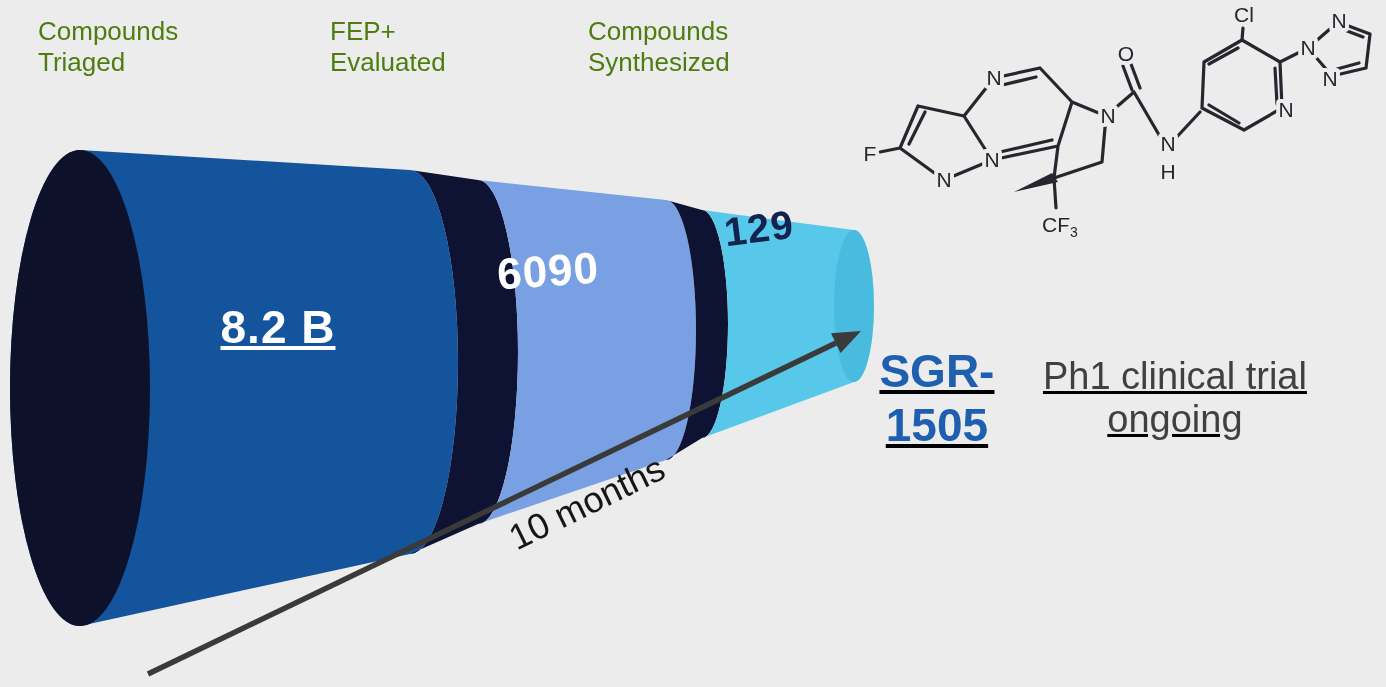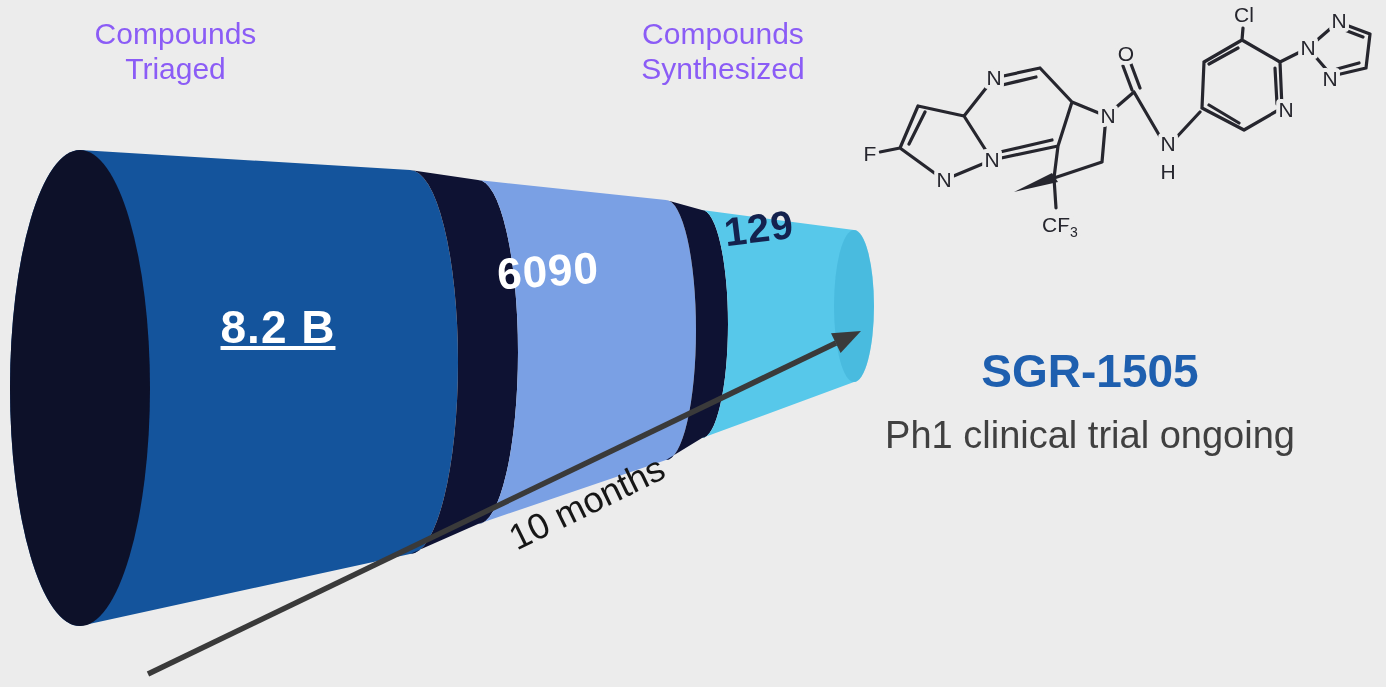--- a/index.html
+++ b/index.html
@@ -11,25 +11,24 @@
     font-family: "Liberation Sans", sans-serif;
     overflow: hidden;
   }
   .funnel-svg, .molecule-svg { position: absolute; display: block; }
   .funnel-svg { left: 0; top: 0; }
   .molecule-svg { left: 852px; top: 2px; }
 
   .stage-label {
     position: absolute;
     white-space: pre-line;
-    text-align: center;
-    font-size: 30px;
+    font-size: 26px;
     line-height: 1.18;
     font-weight: 500;
-    color: #8b5cf6;
+    color: #4d7c0f;
   }
   .stage-value {
     position: absolute;
     font-weight: bold;
     text-align: center;
     letter-spacing: 1px;
   }
   .v1 { font-size: 46px; color: #FFFFFF; text-decoration: underline; }
   .v2 { font-size: 44px; color: #FFFFFF; transform: rotate(-4deg); }
   .v3 { font-size: 40px; color: #14224E; transform: rotate(-7deg); }
@@ -44,24 +43,25 @@
     color: #161616;
     transform: rotate(-26deg);
   }
 
   .result-panel {
     position: absolute;
     left: 860px;
     top: 344px;
     width: 460px;
     display: flex;
-    flex-direction: column;
+    flex-direction: row;
     align-items: center;
     gap: 16px;
     text-align: center;
+    text-decoration: underline;
   }
   .compound-id {
     font-size: 46px;
     font-weight: bold;
     color: #1E5FAF;
   }
   .assay { font-size: 38px; color: #101010; }
   .assay sub { font-size: 23px; }
   .status { font-size: 38px; color: #404040; }
 
@@ -98,20 +98,22 @@
     <path fill="#7AA0E4" d="M 478,180 L 666,200 A 30 130 0 0 1 666,460 L 478,524 A 40 172 0 0 0 478,180 Z"></path>
     <path fill="#0E1233" d="M 666,200 L 702,210 A 26 114 0 0 1 702,438 L 666,460 A 30 130 0 0 0 666,200 Z"></path>
     <path fill="#57C8EA" d="M 702,210 L 854,230 A 20 76 0 0 1 854,382 L 702,438 A 26 114 0 0 0 702,210 Z"></path>
     <ellipse fill="#35A8CF" opacity="0.4" cx="854" cy="306" rx="20" ry="76"></ellipse>
     <line x1="148" y1="674" x2="836" y2="343" stroke="#3A3A3A" stroke-width="5.5"></line>
     <polygon points="861,331 840.6,353.1 831,333.3" fill="#3A3A3A"></polygon>
   </svg>
 
   <div class="stage-label" style="left:38px; top:16px; width:275px;">Compounds
 Triaged</div>
+  <div class="stage-label" style="left:330px; top:16px; width:255px;">FEP+
+Evaluated</div>
   <div class="stage-label" style="left:588px; top:16px; width:270px;">Compounds
 Synthesized</div>
 
   <div class="stage-value v1" style="left:168px; top:300px; width:220px;">8.2 B</div>
   <div class="stage-value v2" style="left:448px; top:246px; width:200px;">6090</div>
   <div class="stage-value v3" style="left:694px; top:206px; width:130px;">129</div>
 
   <div class="timeline-label">10 months</div>
 
   <svg class="molecule-svg" width="534" height="334" viewBox="0 0 534 334">

